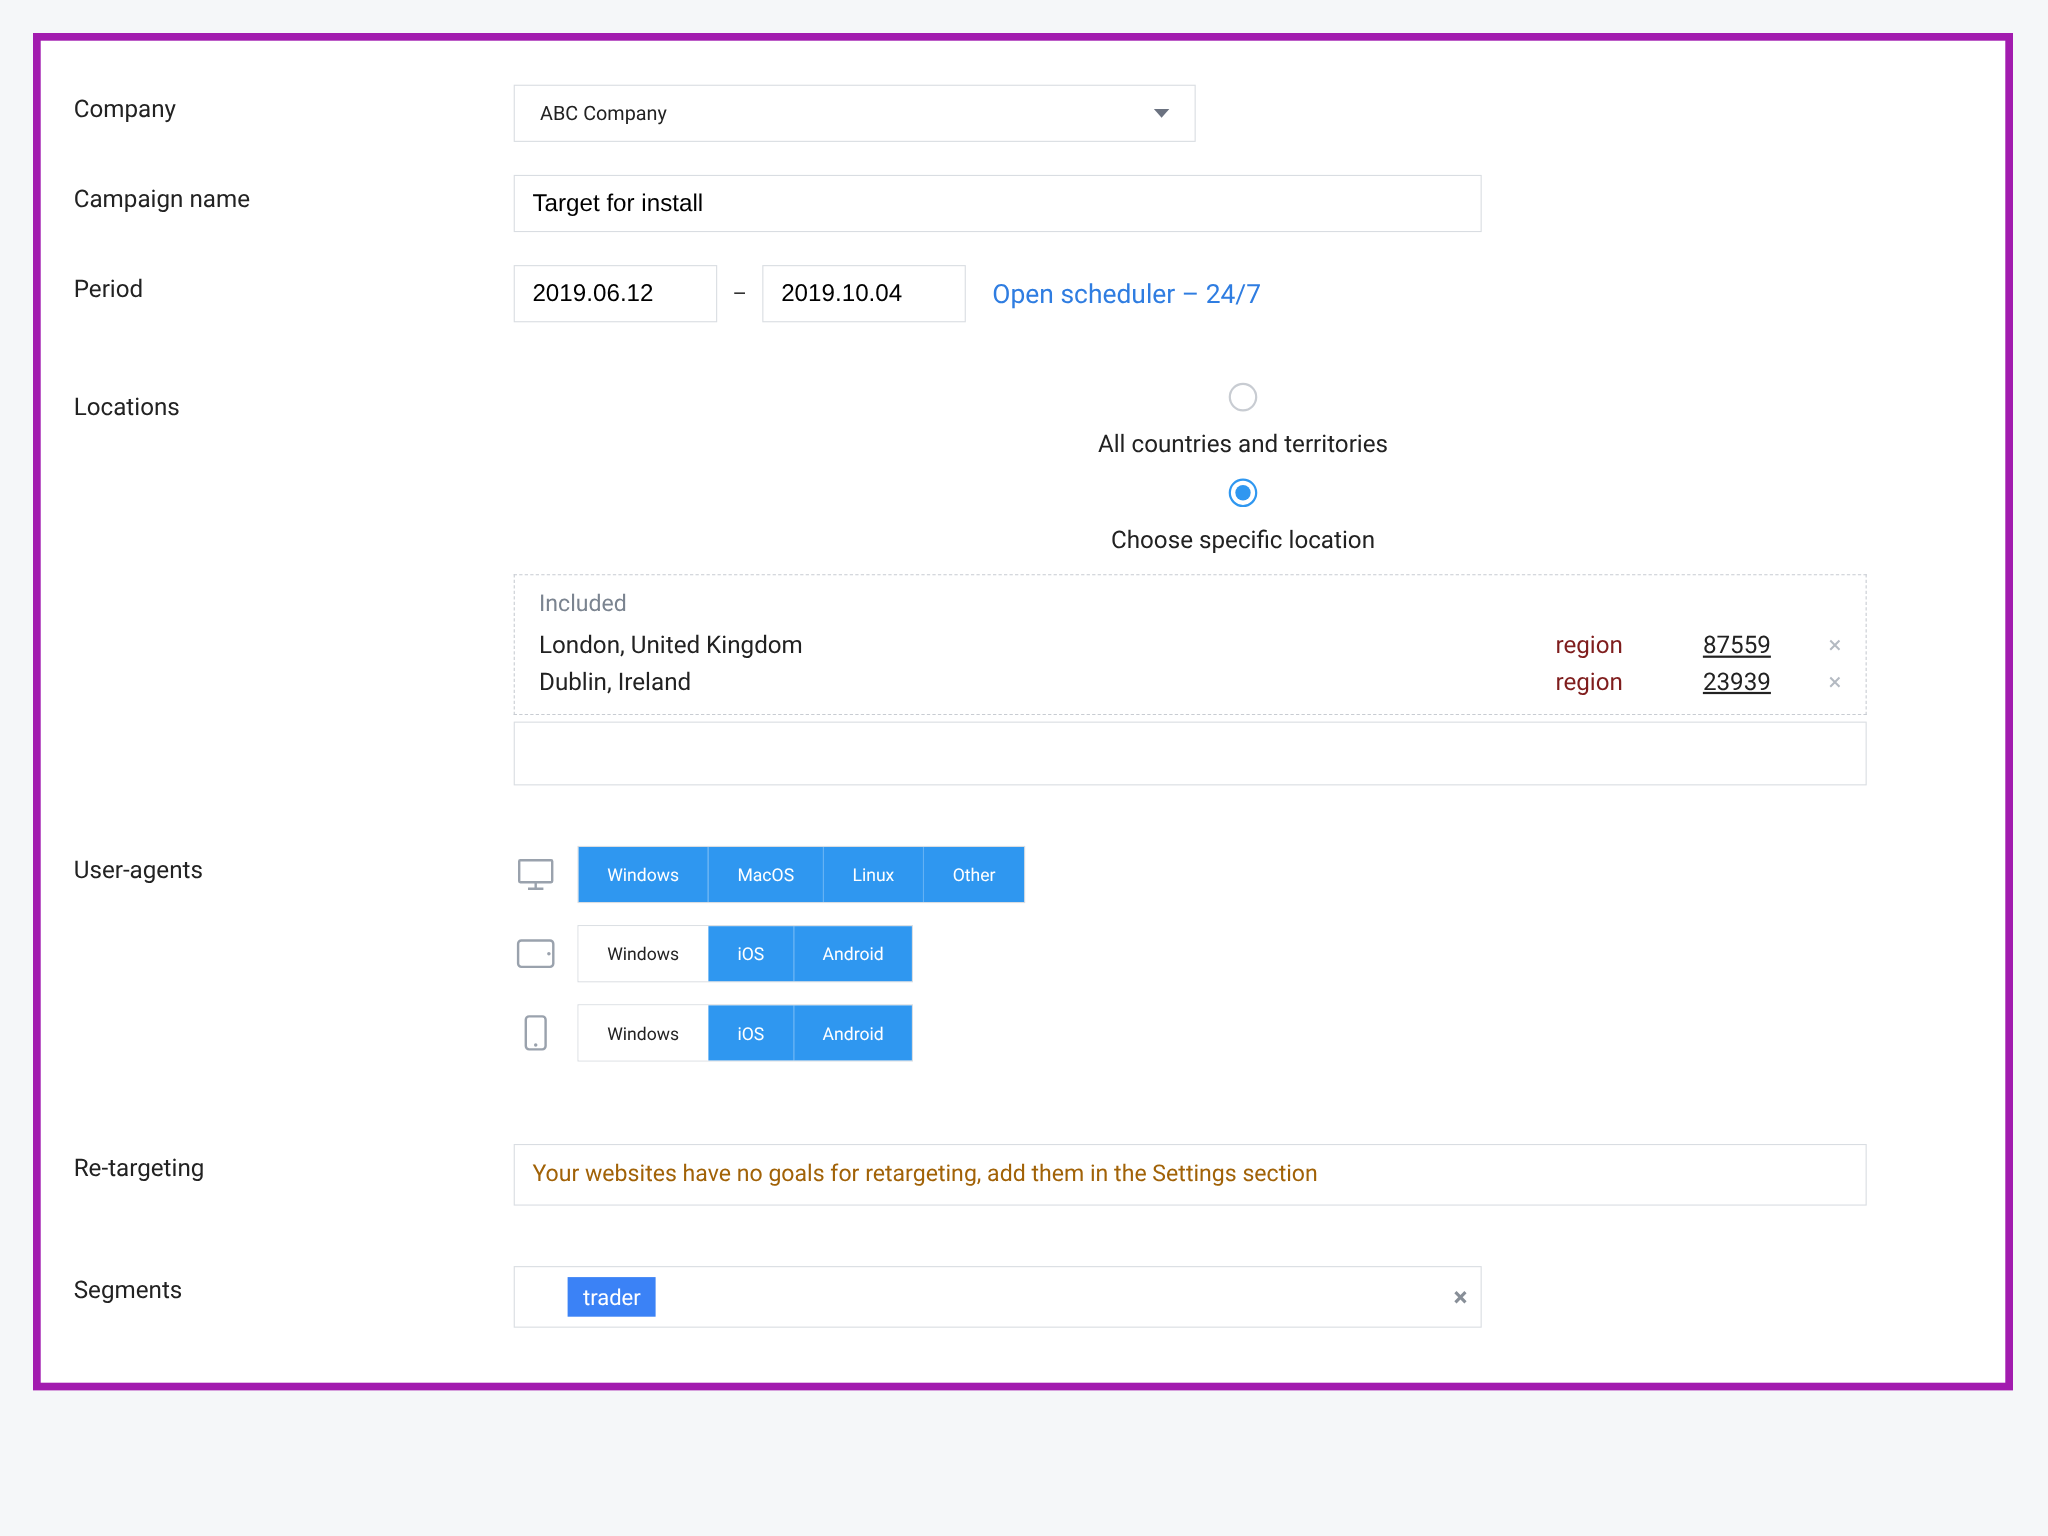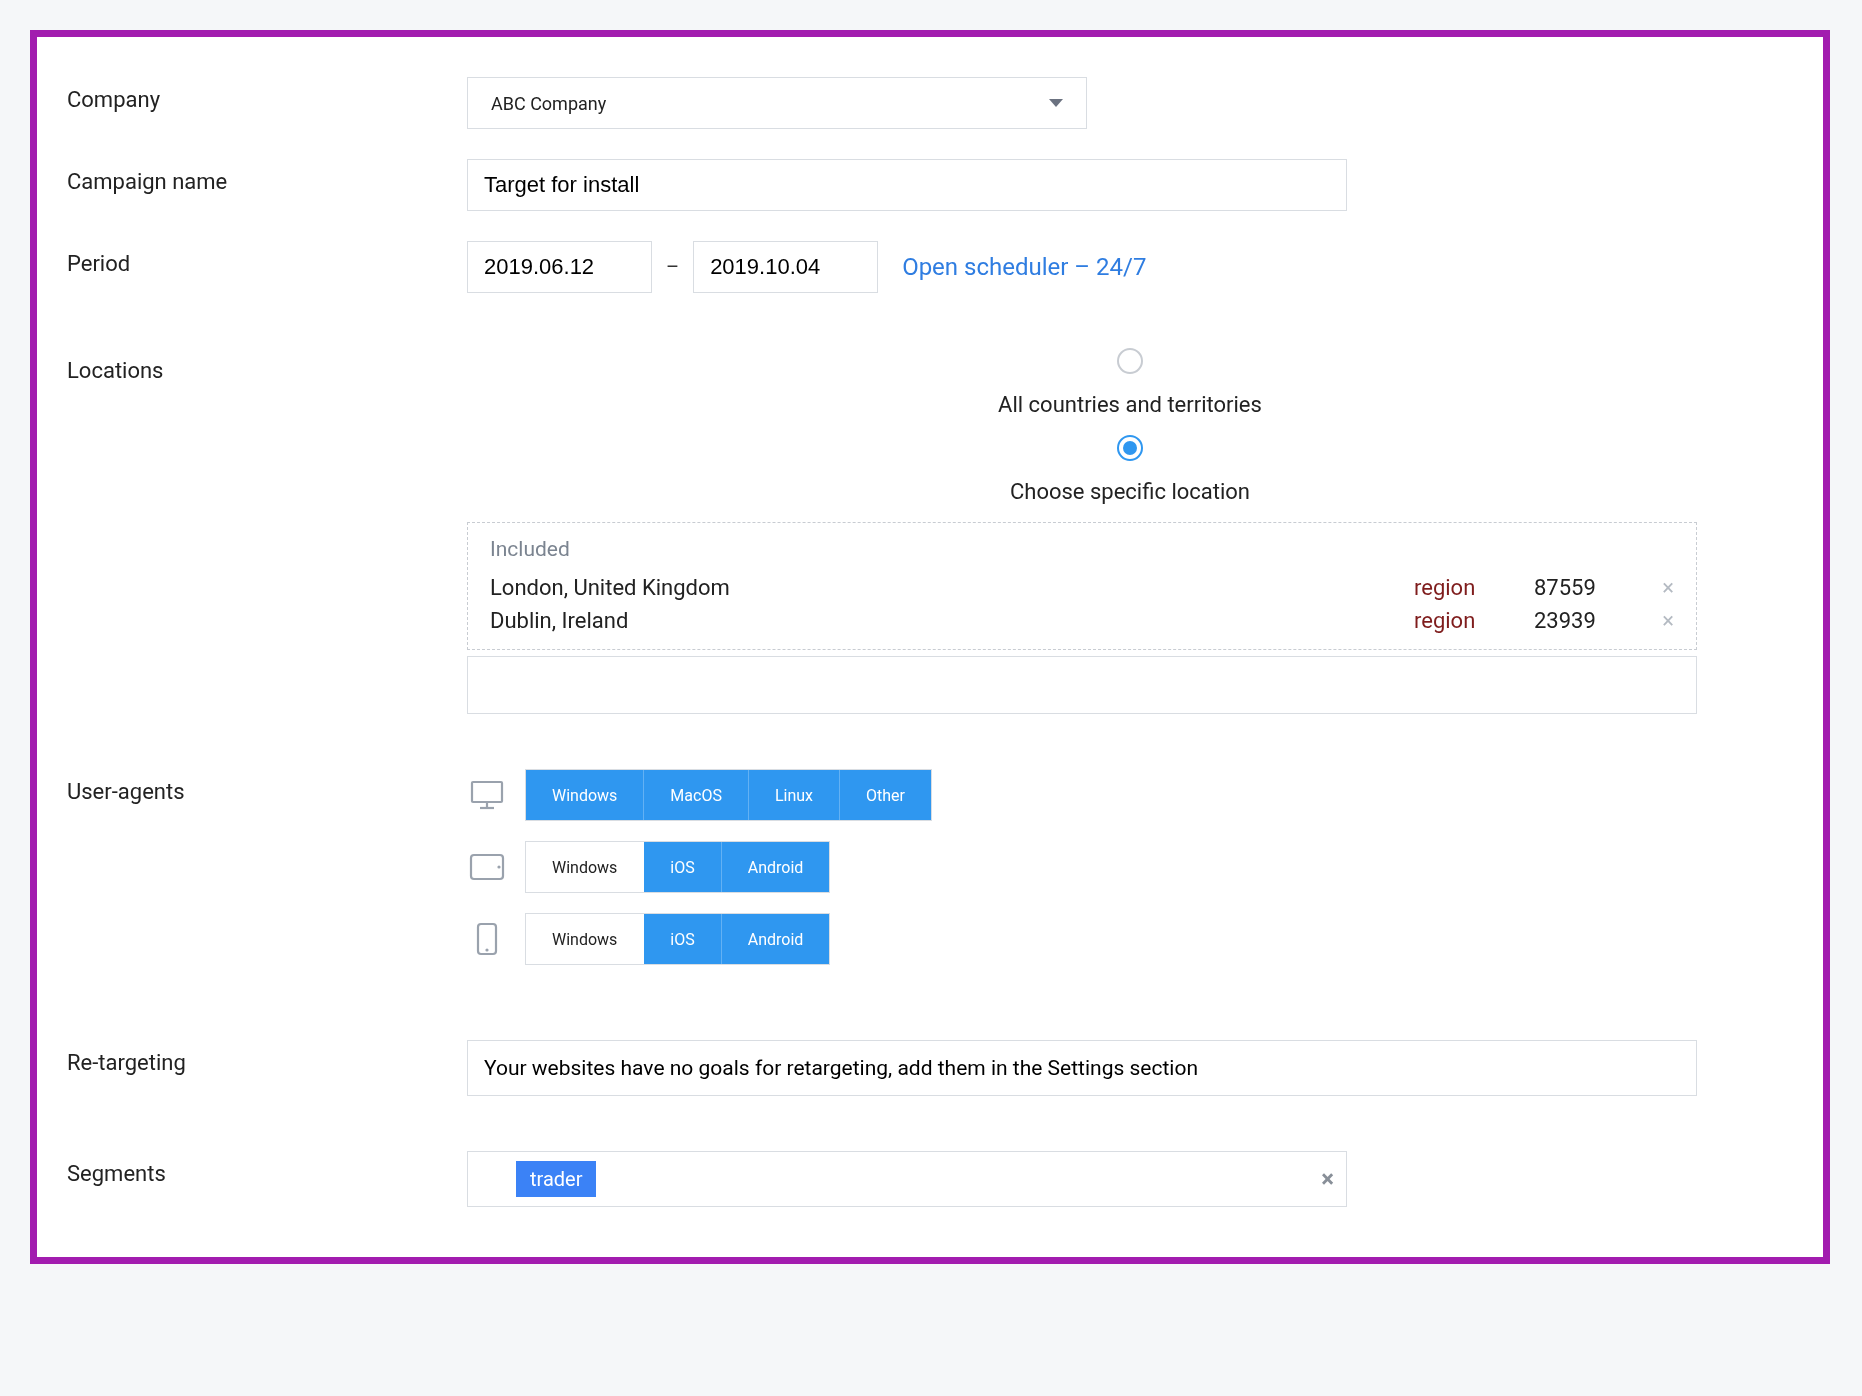--- a/index.html
+++ b/index.html
@@ -108,21 +108,21 @@
       margin-bottom: 10px;
     }
     .loc-row {
       display: flex;
       align-items: center;
       font-size: 22px;
       padding: 4px 0;
     }
     .loc-name { flex: 1; color: #222; }
     .loc-type { color: #7f1d1d; width: 120px; }
-    .loc-count { width: 110px; text-align: left; padding-right: 20px; }
+    .loc-count { width: 110px; text-align: center; padding-right: 20px; text-decoration: underline; }
     .loc-close {
       color: #b4bac2;
       font-size: 22px;
       width: 30px;
       text-align: right;
       cursor: pointer;
     }
     .loc-search {
       border: 1px solid #d9dde2;
       height: 58px;
@@ -164,21 +164,21 @@
     .ua-btn.active {
       background: #2f97f0;
       color: #fff;
     }
     .placeholder-input {
       border: 1px solid #d9dde2;
       height: 56px;
       width: 1230px;
       padding: 0 16px;
       font-size: 21px;
-      color: #000000;
+      color: #a16207;
       display: flex;
       align-items: center;
     }
     .segments-wrap {
       border: 1px solid #d9dde2;
       height: 56px;
       width: 880px;
       display: flex;
       align-items: center;
       padding: 0 12px;

